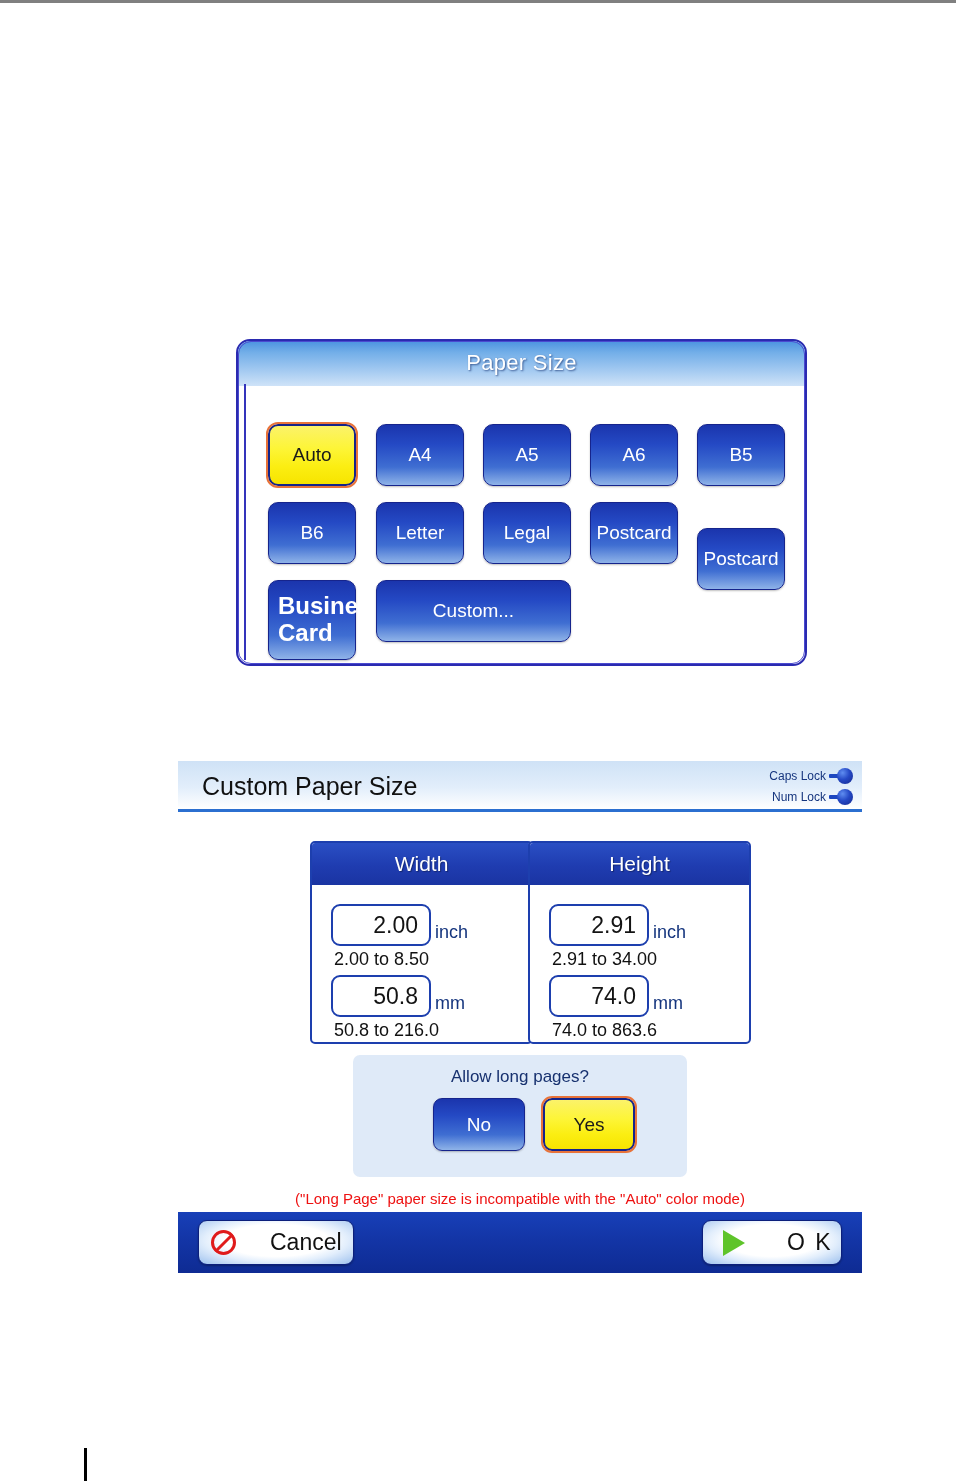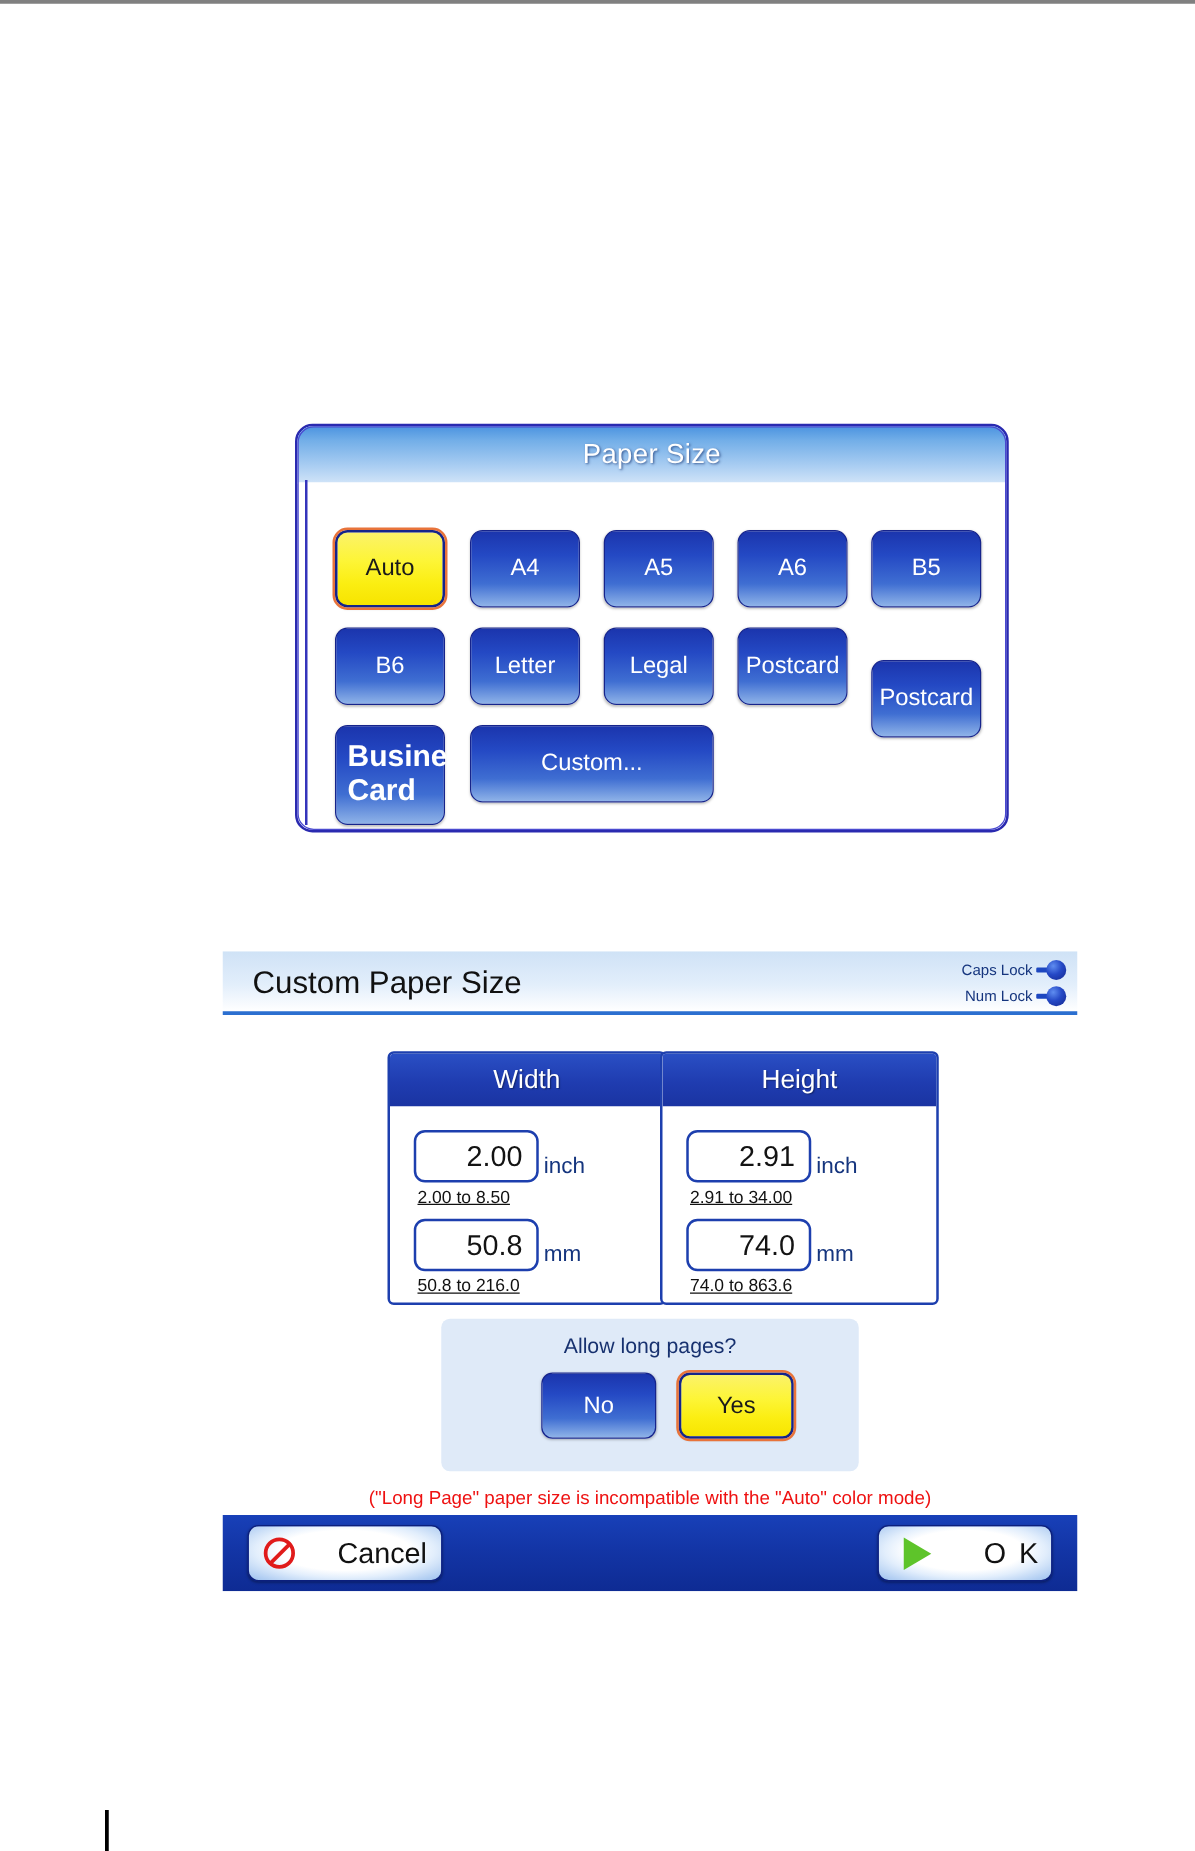--- a/index.html
+++ b/index.html
@@ -243,24 +243,23 @@
   }
   .unit-label {
     font-size: 18px;
     color: #15357e;
     margin-left: 4px;
     align-self: flex-end;
     padding-bottom: 3px;
   }
   .range-label {
     position: absolute;
-    font-size: 14px;
+    font-size: 18px;
     color: #111111;
     white-space: nowrap;
-    text-decoration: underline;
   }
   .range-label.rr1 { left: 22px; top: 64px; }
   .range-label.rr2 { left: 22px; top: 135px; }
 
   
   #longpage-panel {
     position: absolute;
     left: 175px; top: 243px;
     width: 334px; height: 122px;
     background: #dfeaf8;

